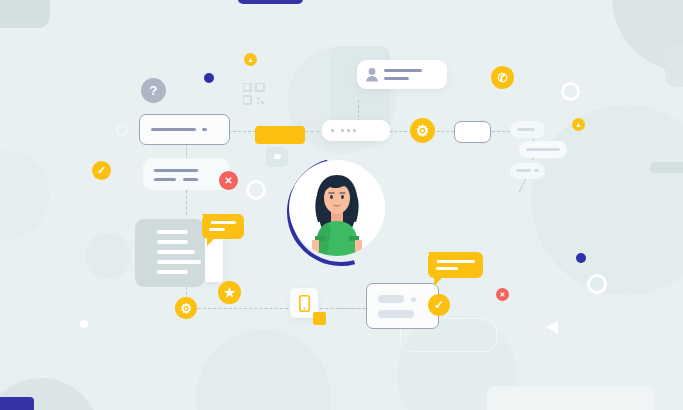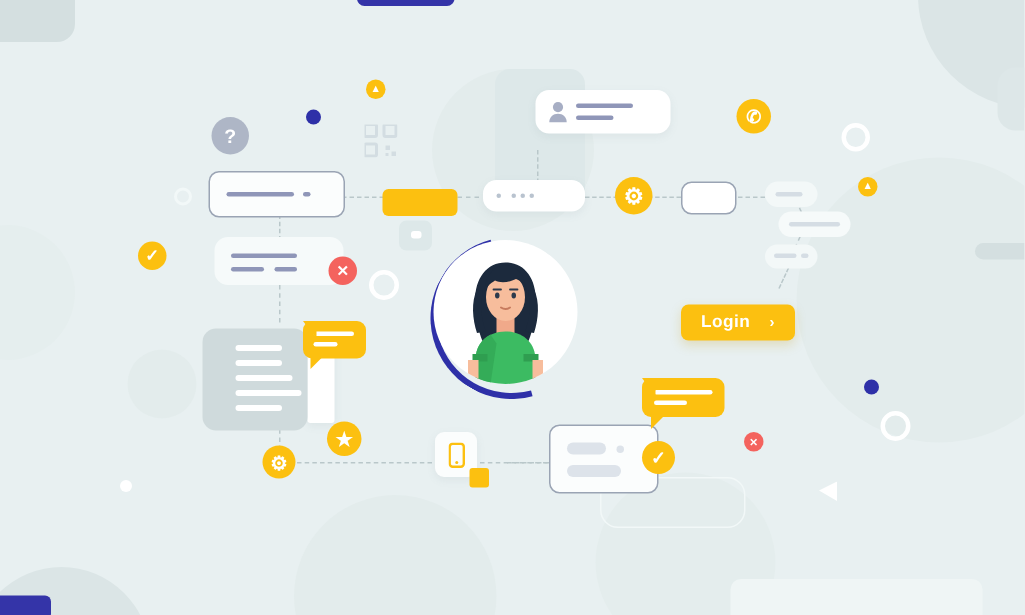--- a/index.html
+++ b/index.html
@@ -243,24 +243,20 @@
 
         <rect x="26" y="76" width="10" height="5" fill="#2f9e50"></rect>
         <rect x="60" y="76" width="10" height="5" fill="#2f9e50"></rect>
 
         <path d="M66 80h7v16h-7z" fill="#f7bd9c"></path>
         <path d="M23 80h7v16h-7z" fill="#f7bd9c"></path>
       </svg>
     </div>
   </div>
 
-  <div class="login-btn" style="left:454px;top:203px;width:76px;height:24px;">
-    <span>Login</span>
-    <span class="login-chev">›</span>
-  </div>
 
   <div class="badge badge-gray" style="left:141px;top:78px;width:25px;height:25px;font-size:13px;">
     <span>?</span>
   </div>
 
   <div class="dot-blue" style="left:204px;top:73px;width:10px;height:10px;"></div>
   <div class="dot-blue" style="left:576px;top:253px;width:10px;height:10px;"></div>
 
   <svg class="abs" style="left:243px;top:83px;" width="22" height="22" viewBox="0 0 22 22">
     <rect x="0" y="0" width="8" height="8" rx="1" fill="none" stroke="#d3dde2" stroke-width="2"></rect>

